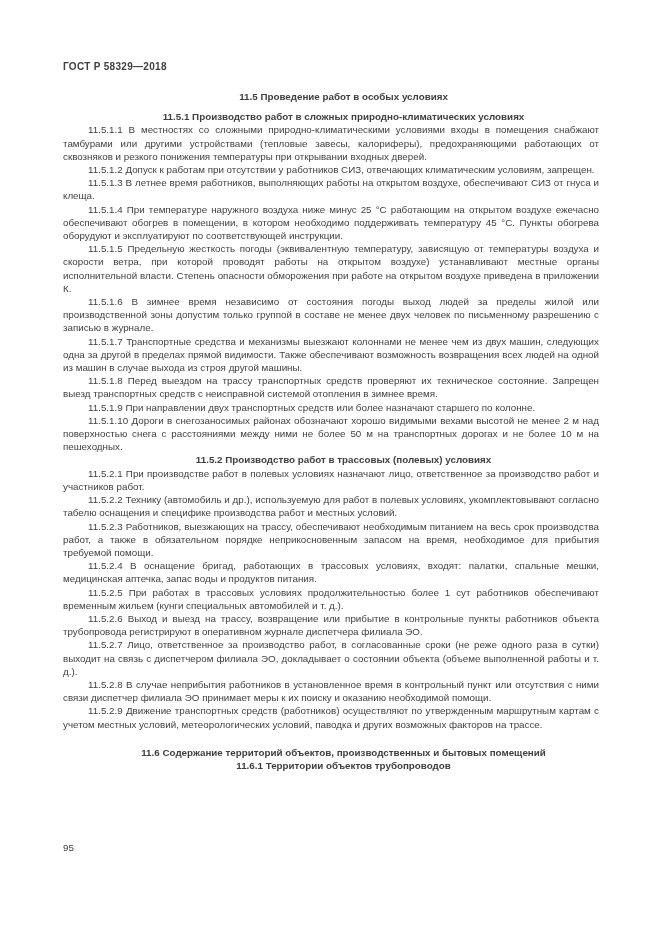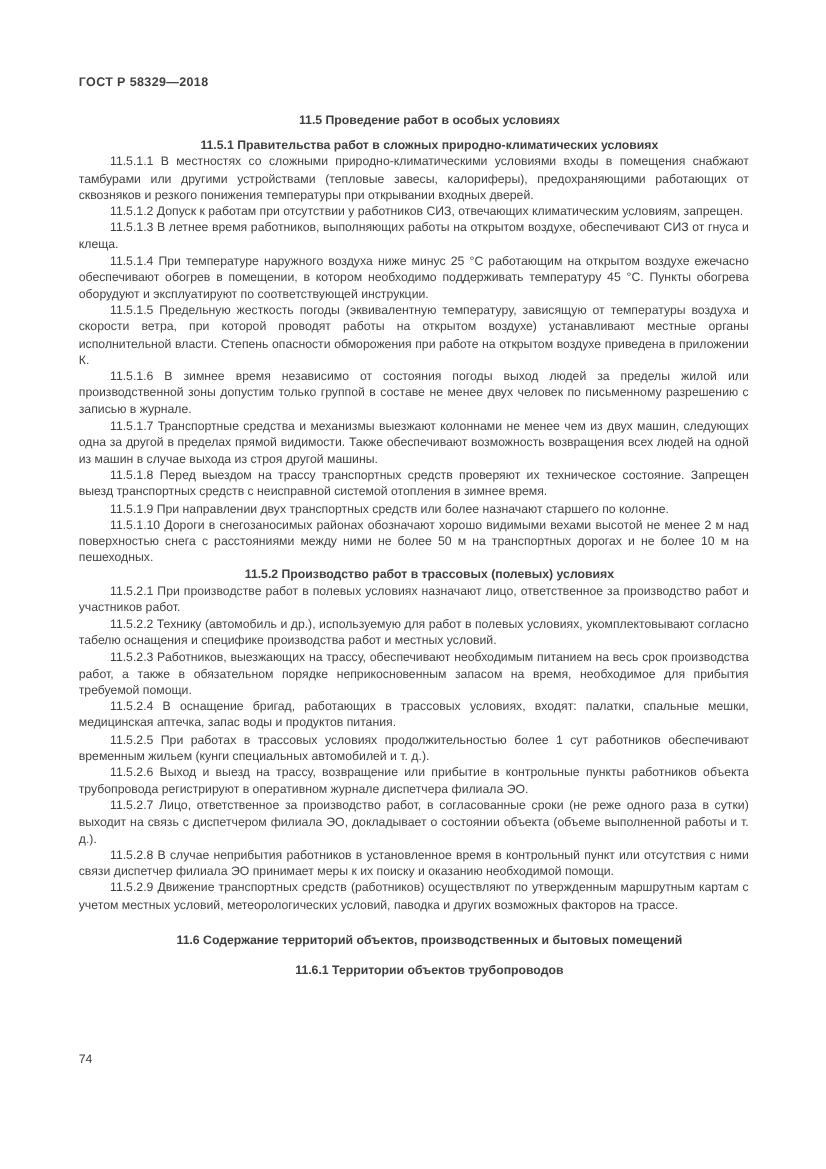--- a/index.html
+++ b/index.html
@@ -28,38 +28,38 @@
   .body-text p {
     margin: 0;
     text-indent: 25px;
     text-align: justify;
   }
   .body-text p.h {
     font-weight: bold;
     text-align: center;
   }
   .body-text p.h2-first { margin-bottom: 7px; }
-  .body-text p.h2-spaced { margin-top: 15px; margin-bottom: 11px; }
+  .body-text p.h2-spaced { margin-top: 15px; }
   .page-number {
     position: absolute;
     left: 63px;
     top: 841px;
     font-size: 9.8px;
     line-height: 13.2px;
   }
 </style>
 </head>
 <body>
 
 <div class="page">
   <div class="content">
     <div class="doc-header">ГОСТ Р 58329—2018</div>
     <div class="body-text">
       <p class="h h2-first">11.5 Проведение работ в особых условиях</p>
-      <p class="h">11.5.1 Правительства работ в сложных природно-климатических условиях</p>
+      <p class="h">11.5.1 Производство работ в сложных природно-климатических условиях</p>
       <p>11.5.1.1 В местностях со сложными природно-климатическими условиями входы в помещения снабжают тамбурами или другими устройствами (тепловые завесы, калориферы), предохраняющими работающих от сквозняков и резкого понижения температуры при открывании входных дверей.</p>
       <p>11.5.1.2 Допуск к работам при отсутствии у работников СИЗ, отвечающих климатическим условиям, запрещен.</p>
       <p>11.5.1.3 В летнее время работников, выполняющих работы на открытом воздухе, обеспечивают СИЗ от гнуса и клеща.</p>
       <p>11.5.1.4 При температуре наружного воздуха ниже минус 25 °С работающим на открытом воздухе ежечасно обеспечивают обогрев в помещении, в котором необходимо поддерживать температуру 45 °С. Пункты обогрева оборудуют и эксплуатируют по соответствующей инструкции.</p>
       <p>11.5.1.5 Предельную жесткость погоды (эквивалентную температуру, зависящую от температуры воздуха и скорости ветра, при которой проводят работы на открытом воздухе) устанавливают местные органы исполнительной власти. Степень опасности обморожения при работе на открытом воздухе приведена в приложении К.</p>
       <p>11.5.1.6 В зимнее время независимо от состояния погоды выход людей за пределы жилой или производственной зоны допустим только группой в составе не менее двух человек по письменному разрешению с записью в журнале.</p>
       <p>11.5.1.7 Транспортные средства и механизмы выезжают колоннами не менее чем из двух машин, следующих одна за другой в пределах прямой видимости. Также обеспечивают возможность возвращения всех людей на одной из машин в случае выхода из строя другой машины.</p>
       <p>11.5.1.8 Перед выездом на трассу транспортных средств проверяют их техническое состояние. Запрещен выезд транспортных средств с неисправной системой отопления в зимнее время.</p>
       <p>11.5.1.9 При направлении двух транспортных средств или более назначают старшего по колонне.</p>
       <p>11.5.1.10 Дороги в снегозаносимых районах обозначают хорошо видимыми вехами высотой не менее 2 м над поверхностью снега с расстояниями между ними не более 50 м на транспортных дорогах и не более 10 м на пешеходных.</p>
@@ -70,14 +70,14 @@
       <p>11.5.2.4 В оснащение бригад, работающих в трассовых условиях, входят: палатки, спальные мешки, медицинская аптечка, запас воды и продуктов питания.</p>
       <p>11.5.2.5 При работах в трассовых условиях продолжительностью более 1 сут работников обеспечивают временным жильем (кунги специальных автомобилей и т. д.).</p>
       <p>11.5.2.6 Выход и выезд на трассу, возвращение или прибытие в контрольные пункты работников объекта трубопровода регистрируют в оперативном журнале диспетчера филиала ЭО.</p>
       <p>11.5.2.7 Лицо, ответственное за производство работ, в согласованные сроки (не реже одного раза в сутки) выходит на связь с диспетчером филиала ЭО, докладывает о состоянии объекта (объеме выполненной работы и т. д.).</p>
       <p>11.5.2.8 В случае неприбытия работников в установленное время в контрольный пункт или отсутствия с ними связи диспетчер филиала ЭО принимает меры к их поиску и оказанию необходимой помощи.</p>
       <p>11.5.2.9 Движение транспортных средств (работников) осуществляют по утвержденным маршрутным картам с учетом местных условий, метеорологических условий, паводка и других возможных факторов на трассе.</p>
       <p class="h h2-spaced">11.6 Содержание территорий объектов, производственных и бытовых помещений</p>
       <p class="h">11.6.1 Территории объектов трубопроводов</p>
     </div>
   </div>
-  <div class="page-number">74</div>
+  <div class="page-number">95</div>
 </div>
 
 </body></html>

